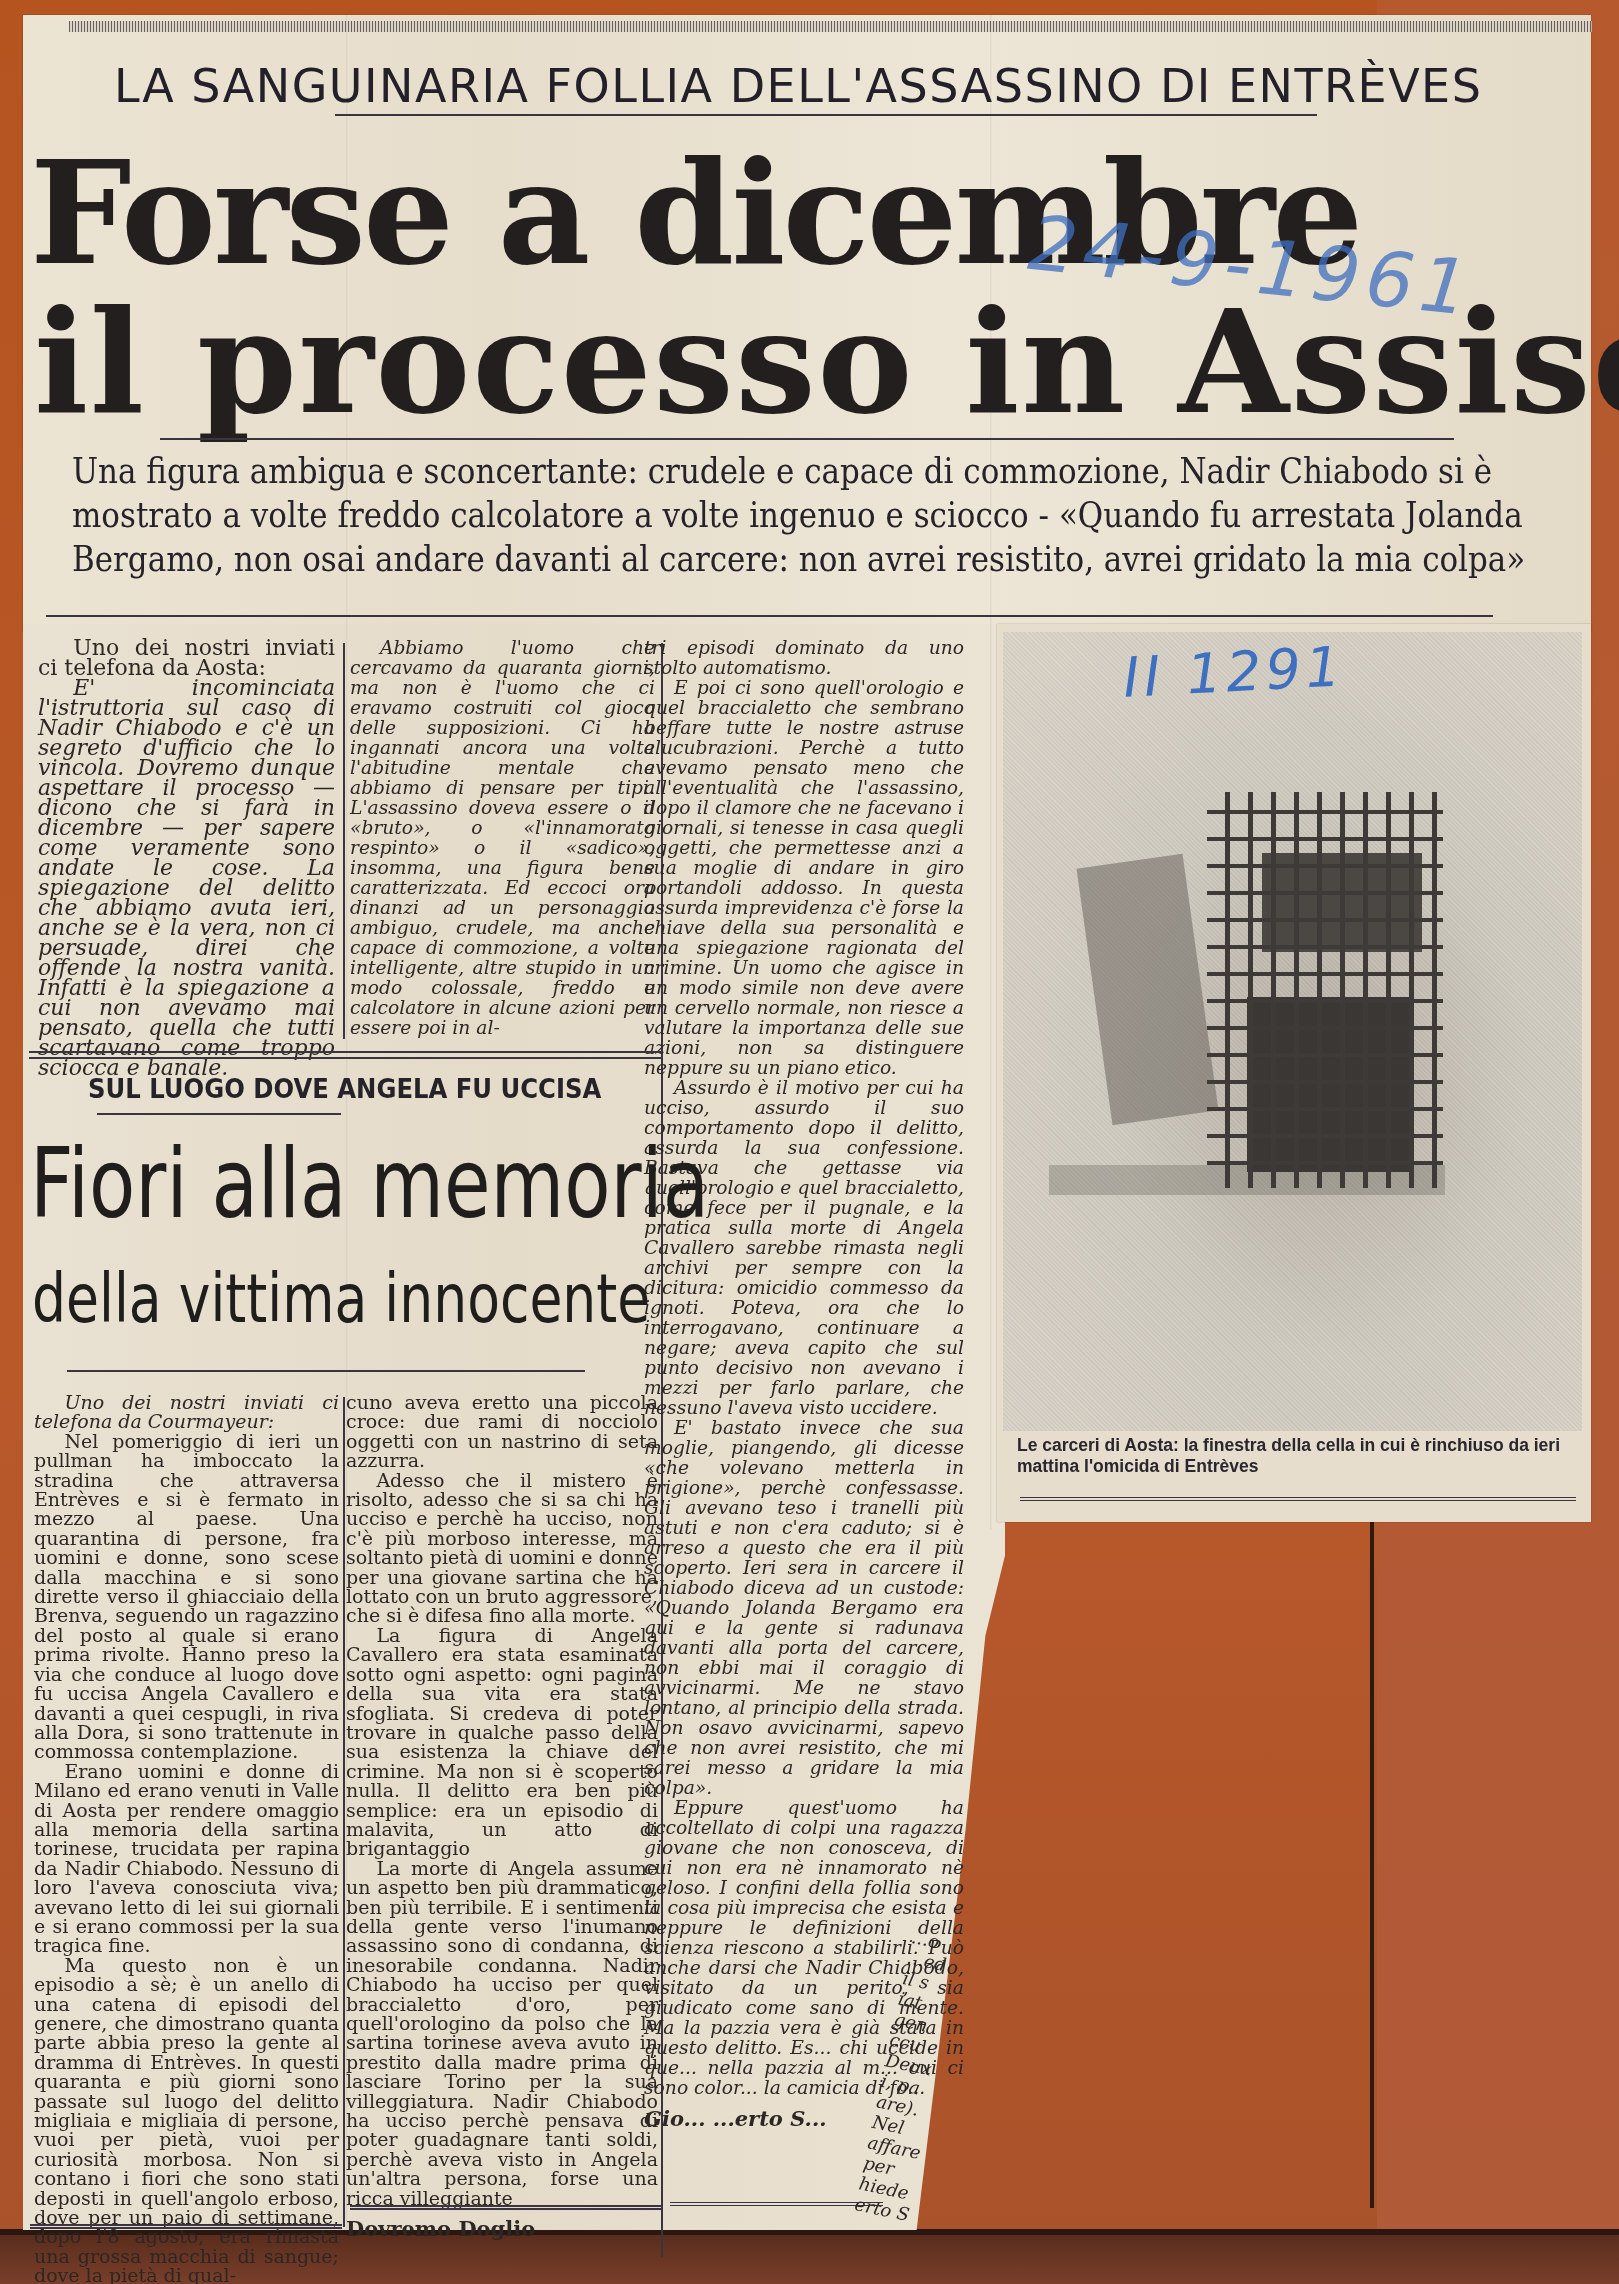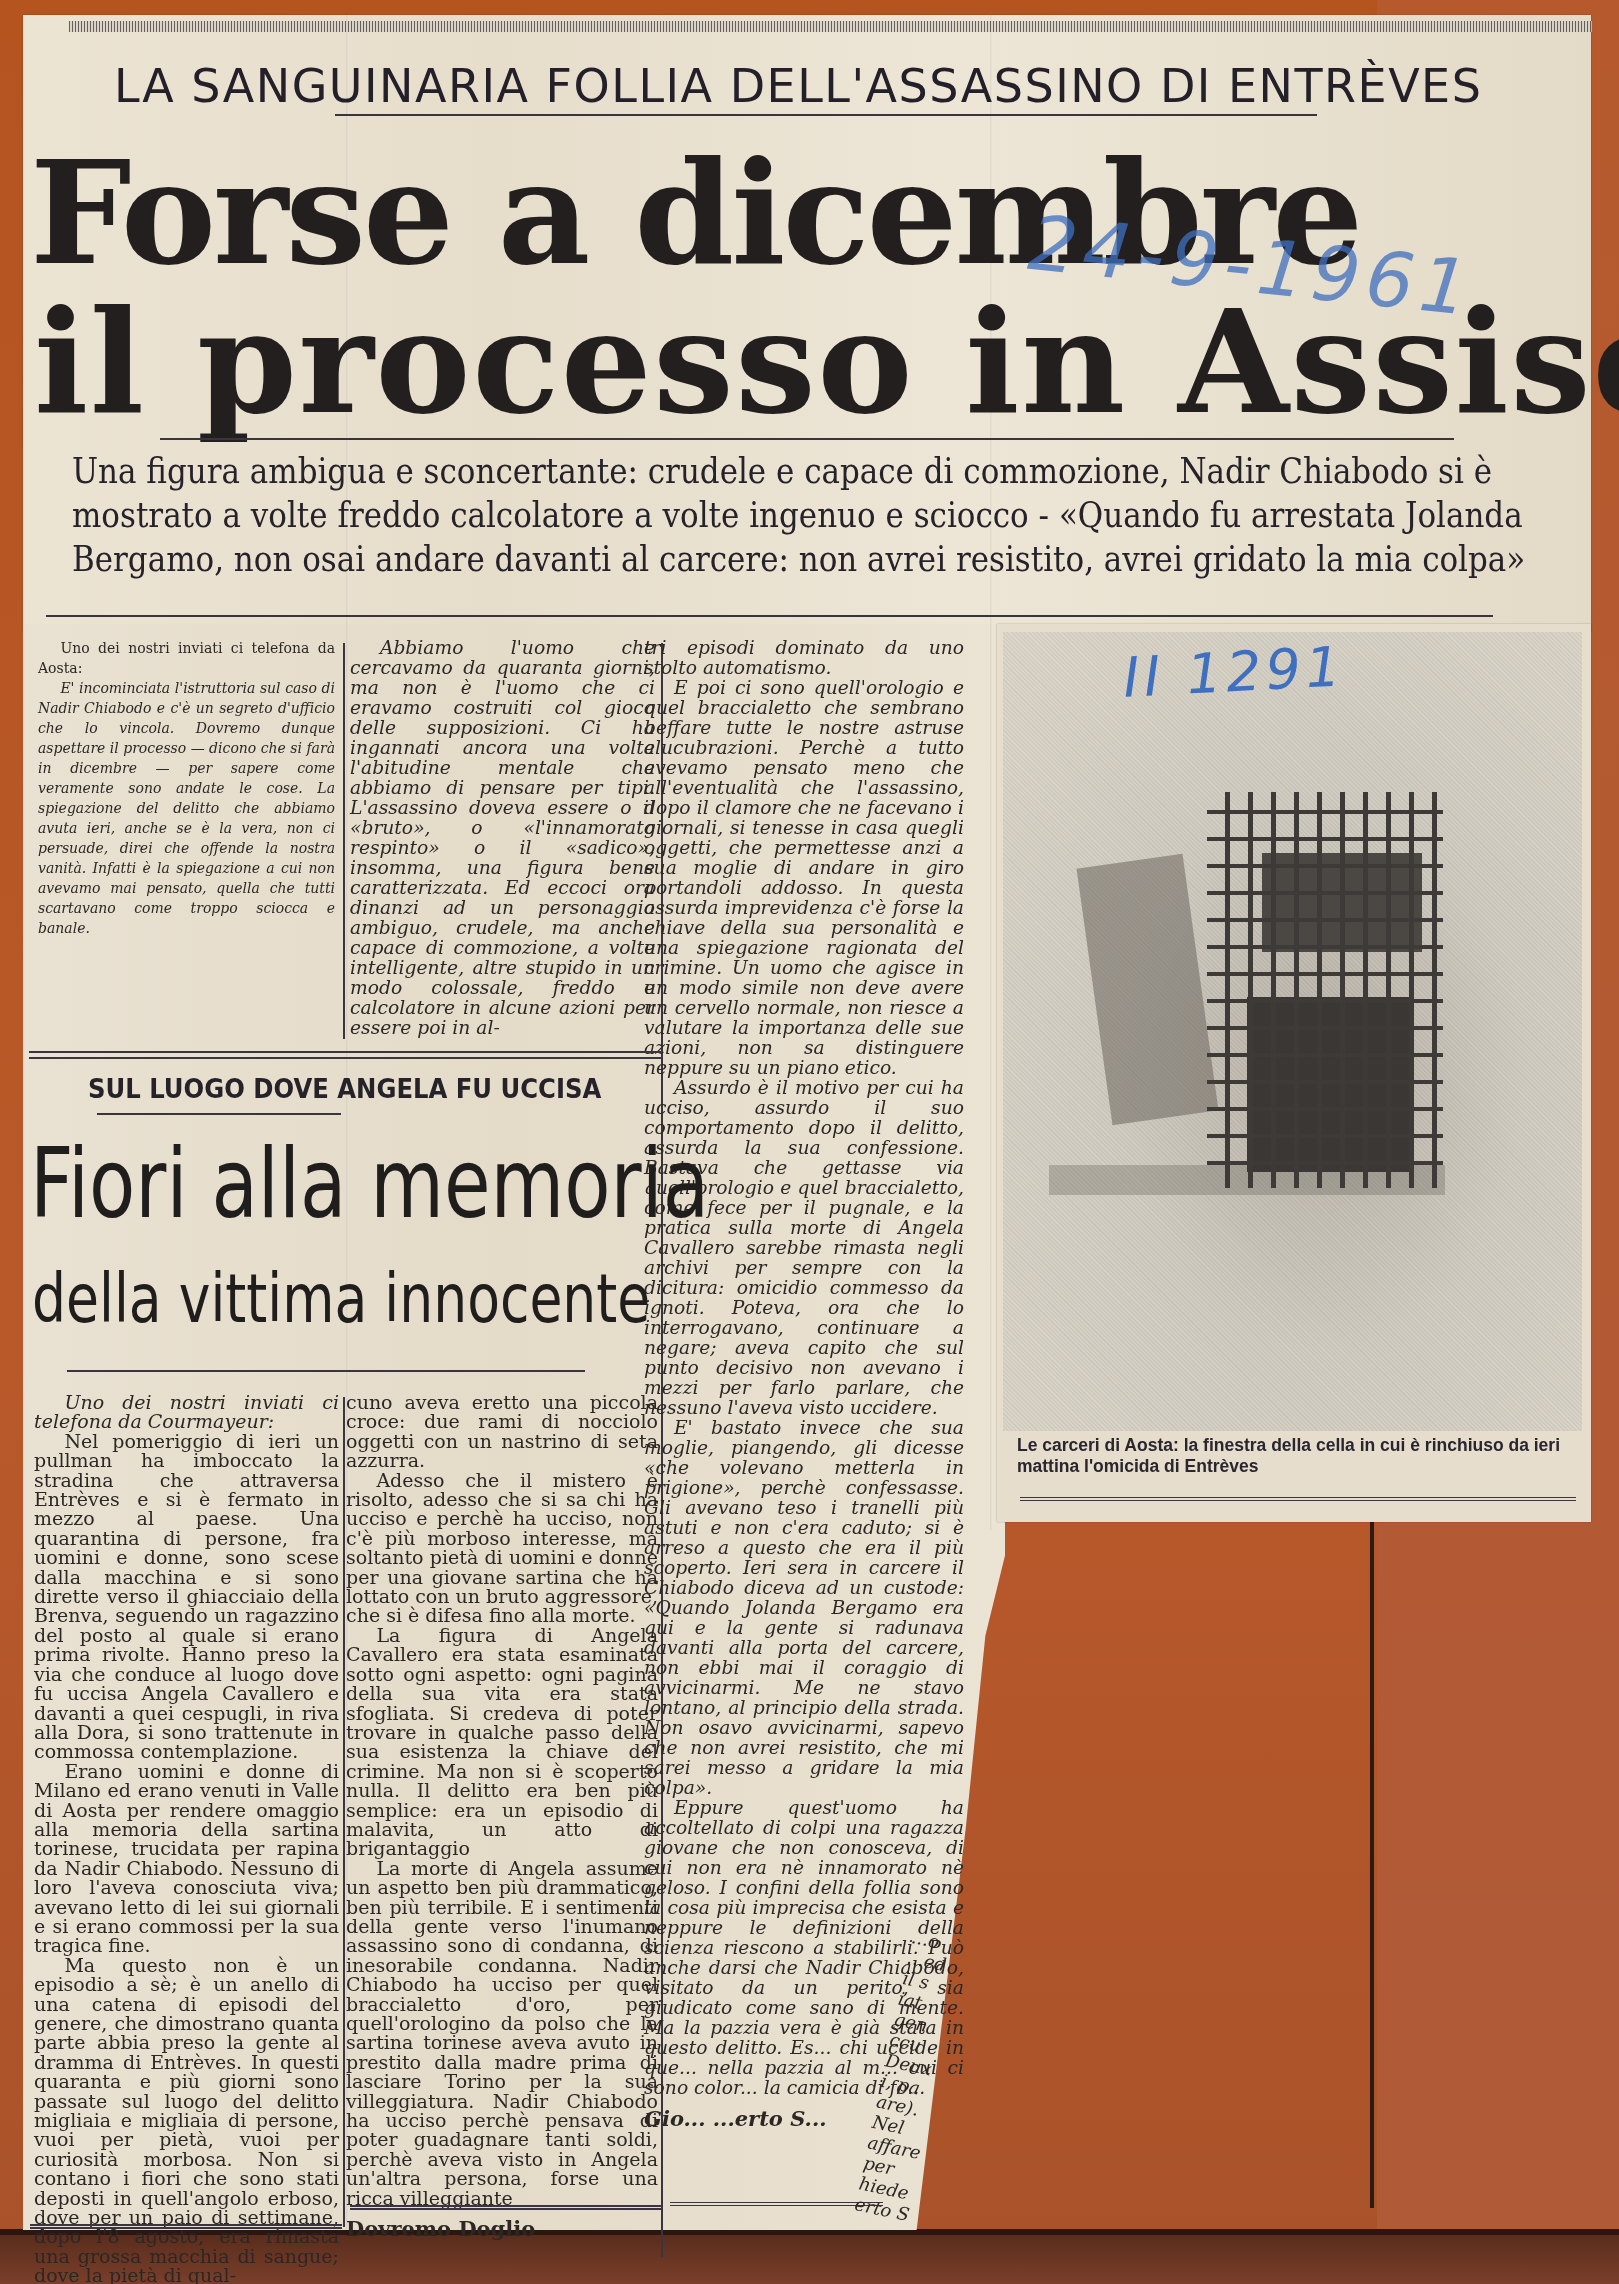--- a/index.html
+++ b/index.html
@@ -37,21 +37,21 @@
   .headline-rule { position:absolute; left:160px; top:438px; width:1294px; height:2.3px; background:#3a3440; }
 
   .deck { position:absolute; left:72px; top:449px; width:1492px; font-family:"DejaVu Serif", serif; font-size:36px;
     line-height:44px; color:#25222a; transform:scaleX(0.86); transform-origin:left top; width:1736px; }
   .deck-rule { position:absolute; left:46px; top:615px; width:1447px; height:2.3px; background:#3a3440; }
 
   .col { position:absolute; font-family:"DejaVu Serif", serif; color:#2c2724; text-align:justify; }
   .col p { margin:0; text-indent:0; }
   .col .ind { text-indent:1.6em; }
   .italic { font-style:italic; }
-  .col1 { left:38px; top:638px; width:297px; font-size:14px; line-height:20px; }
+  .col1 { left:38px; top:638px; width:297px; font-size:22px; line-height:20px; }
   .col2 { left:350px; top:638px; width:305px; font-size:18.7px; line-height:20px; }
   .col3 { left:644px; top:638px; width:320px; font-size:18.7px; line-height:20px;font-style:italic; }
   .vline { position:absolute; width:1.5px; background:#3a3440; }
 
   .box-rule { position:absolute; left:29px; height:2.3px; background:#3a3440; }
   .sub-kicker { position:absolute; left:88px; top:1073px; font-family:"DejaVu Sans", sans-serif; font-weight:bold;
     font-size:27px; color:#25222a; transform:scaleX(0.9); transform-origin:left top; }
   .sub-kicker-rule { position:absolute; left:97px; top:1113px; width:244px; height:2.3px; background:#3a3440; }
   .sub-headline { position:absolute; font-family:"DejaVu Sans", sans-serif; color:#201d1d; white-space:nowrap;
     transform-origin:left top; }

